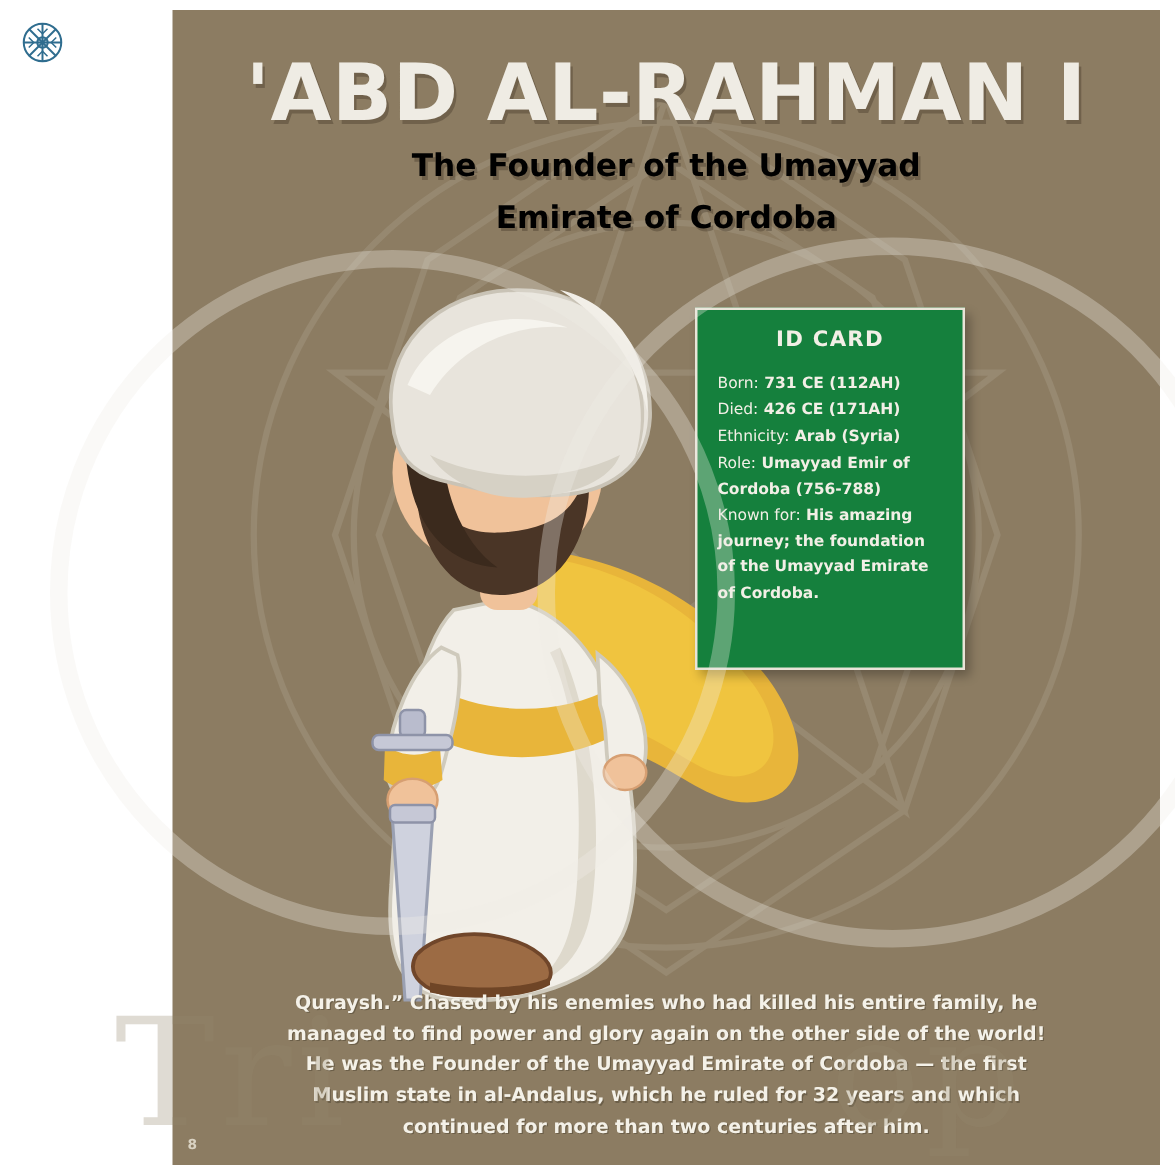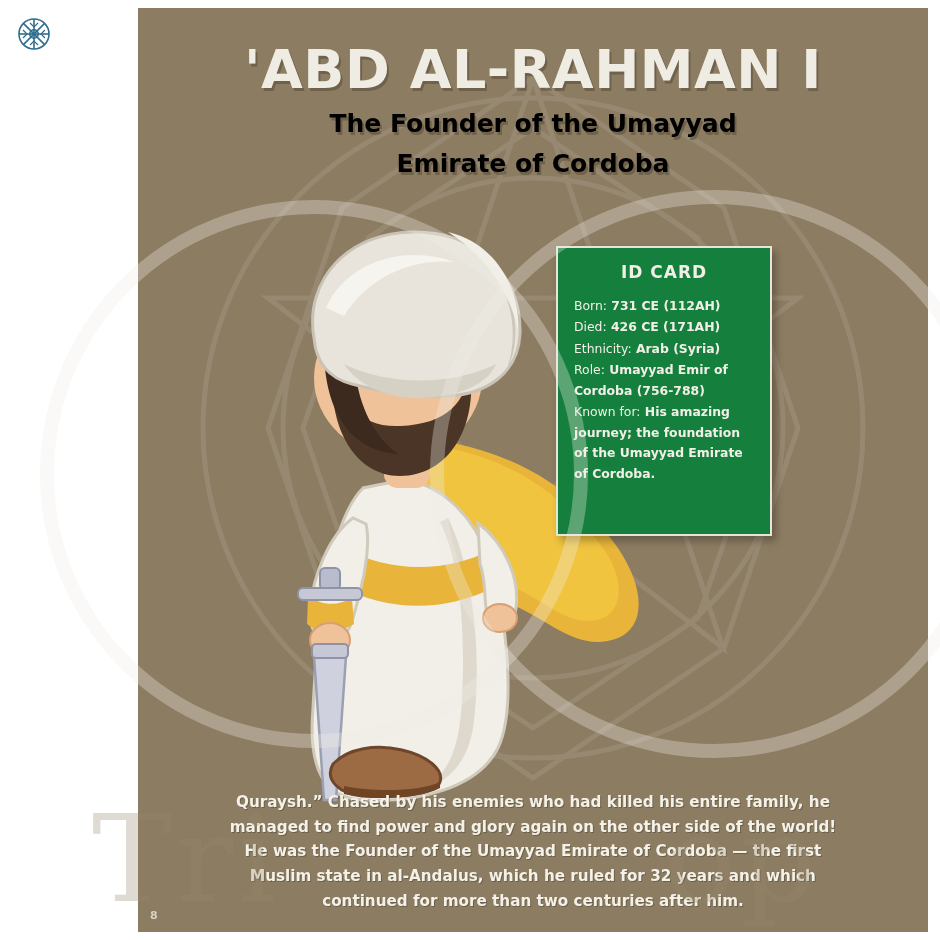--- a/index.html
+++ b/index.html
@@ -33,21 +33,21 @@
     opacity:.13;pointer-events:none;
   }
   
   .titles{
     position:absolute;left:0;top:34px;width:790px;text-align:center;
     z-index:4;
   }
   .title-main{
     font-family:"DejaVu Sans", sans-serif;
     font-weight:bold;
-    font-size:54px;
+    font-size:63px;
     letter-spacing:.5px;
     color:#efece4;
     text-shadow:2px 3px 0 rgba(60,50,35,.35);
     line-height:1.05;
     margin:0;
   }
   .title-sub{
     font-family:"DejaVu Sans", sans-serif;
     font-weight:bold;
     font-size:25px;

